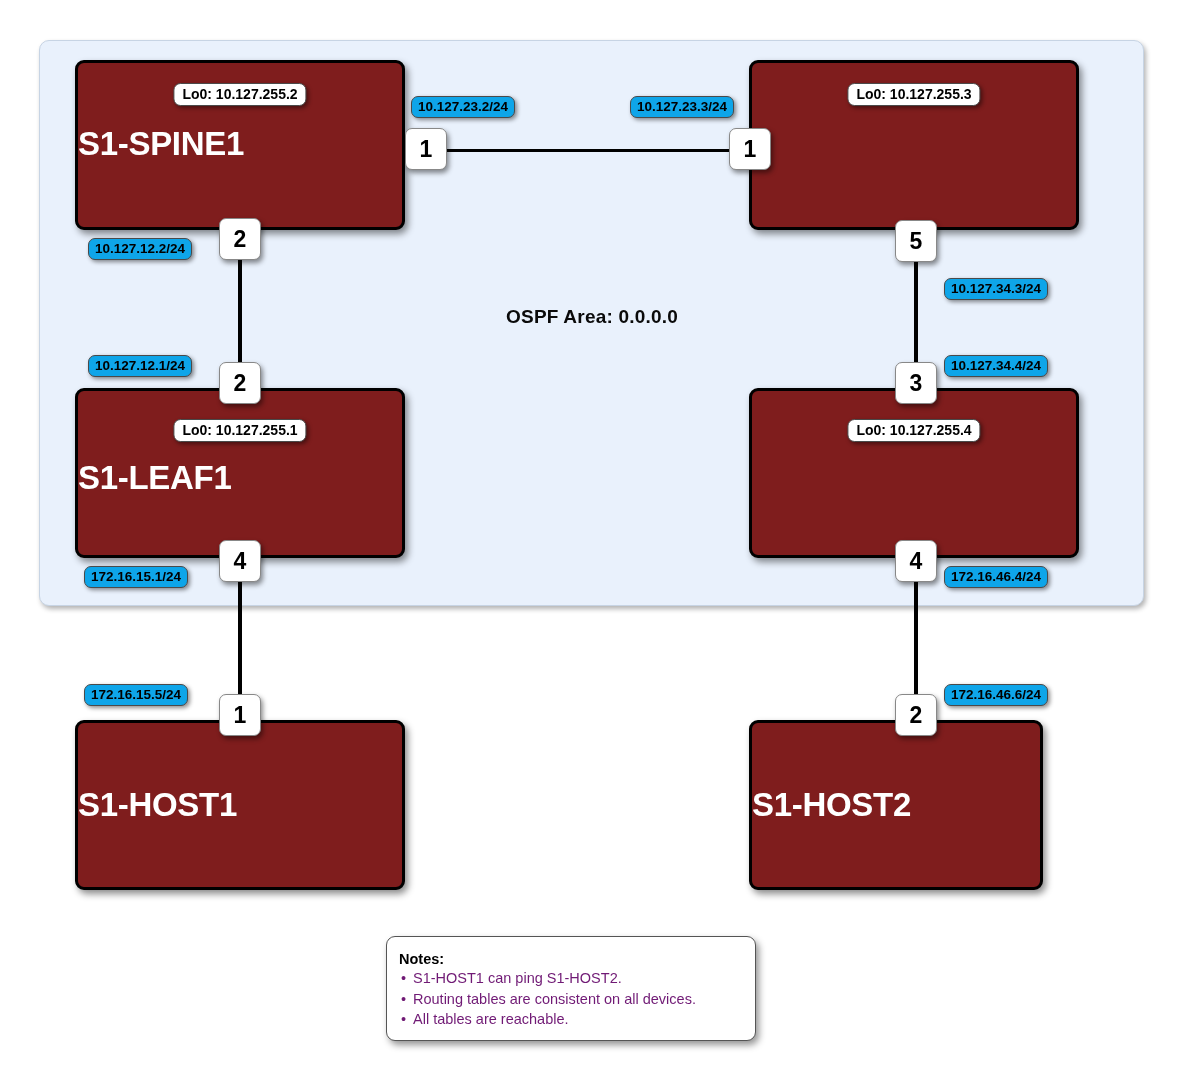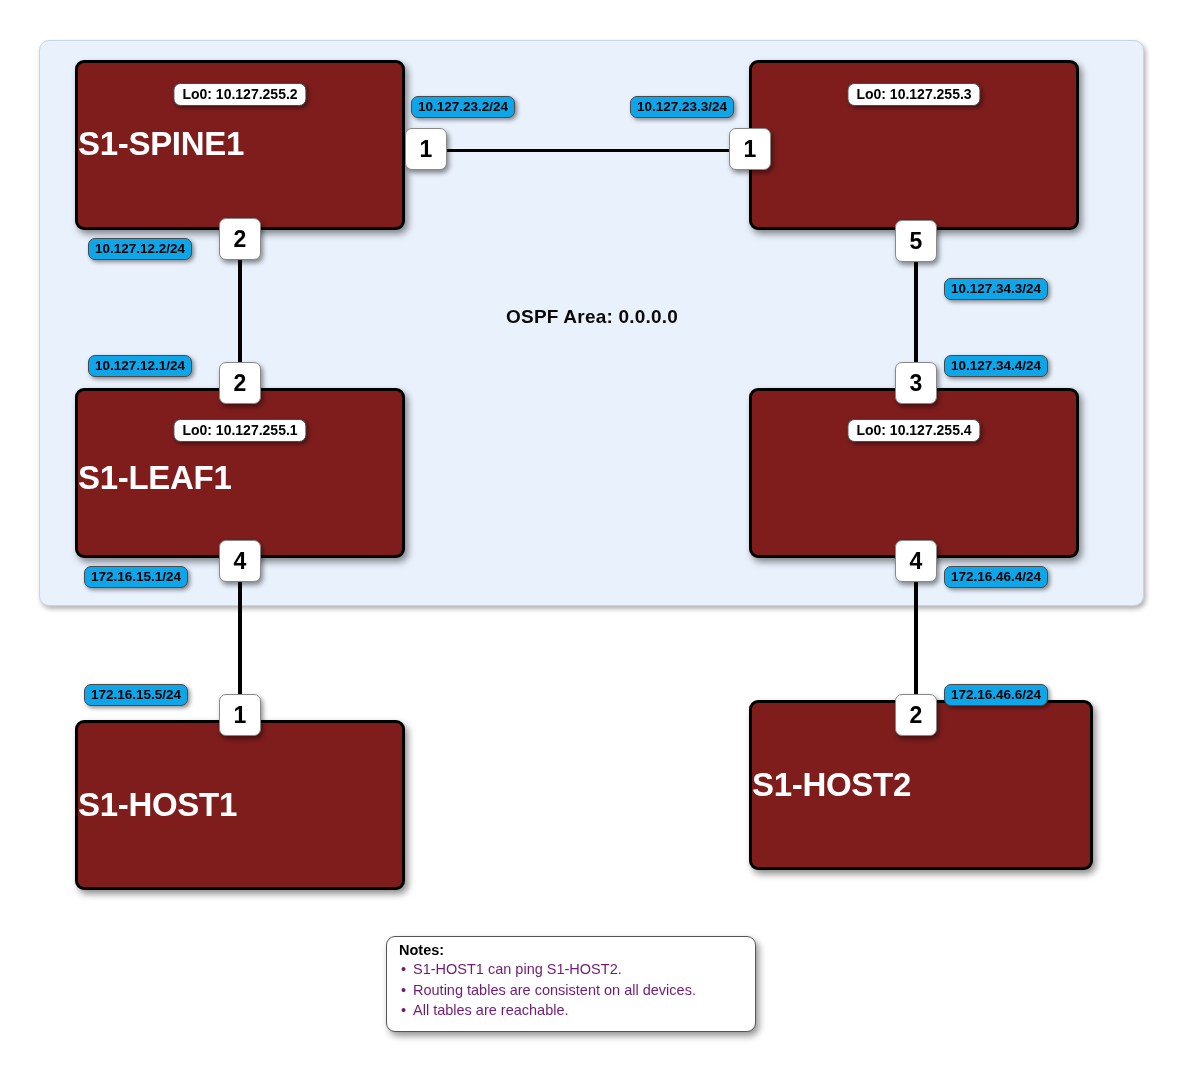--- a/index.html
+++ b/index.html
@@ -130,21 +130,21 @@
   
   .notes {
     position: absolute;
     left: 386px;
     top: 936px;
     width: 370px;
     background: #ffffff;
     border: 1px solid #555555;
     border-radius: 9px;
     box-shadow: 3px 4px 7px rgba(0,0,0,0.42);
-    padding: 5px 12px 10px 12px;
+    padding: 14px 12px 10px 12px;
     box-sizing: border-box;
   }
   .notes-title {
     font-size: 14.5px;
     font-weight: bold;
     color: #000000;
     margin-bottom: 1px;
   }
   .notes-list {
     margin: 0;
@@ -198,21 +198,21 @@
   </div>
 
   <div class="node" style="left:749px; top:388px; width:330px; height:170px;text-decoration:underline;">
     <div class="loopback" style="top:28px;">Lo0: 10.127.255.4</div>
   </div>
 
   <div class="node" style="left:75px; top:720px; width:330px; height:170px;">
     <div class="node-title center">S1-HOST1</div>
   </div>
 
-  <div class="node" style="left:749px; top:700px; width:344px; height:170px;">
+  <div class="node" style="left:749px; top:720px; width:294px; height:170px;">
     <div class="node-title center">S1-HOST2</div>
   </div>
 
   <div class="port" style="left:405px; top:128px;">1</div>
   <div class="port" style="left:729px; top:128px;">1</div>
   <div class="port" style="left:219px; top:218px;">2</div>
   <div class="port" style="left:895px; top:220px;">5</div>
   <div class="port" style="left:219px; top:362px;">2</div>
   <div class="port" style="left:895px; top:362px;">3</div>
   <div class="port" style="left:219px; top:540px;">4</div>

